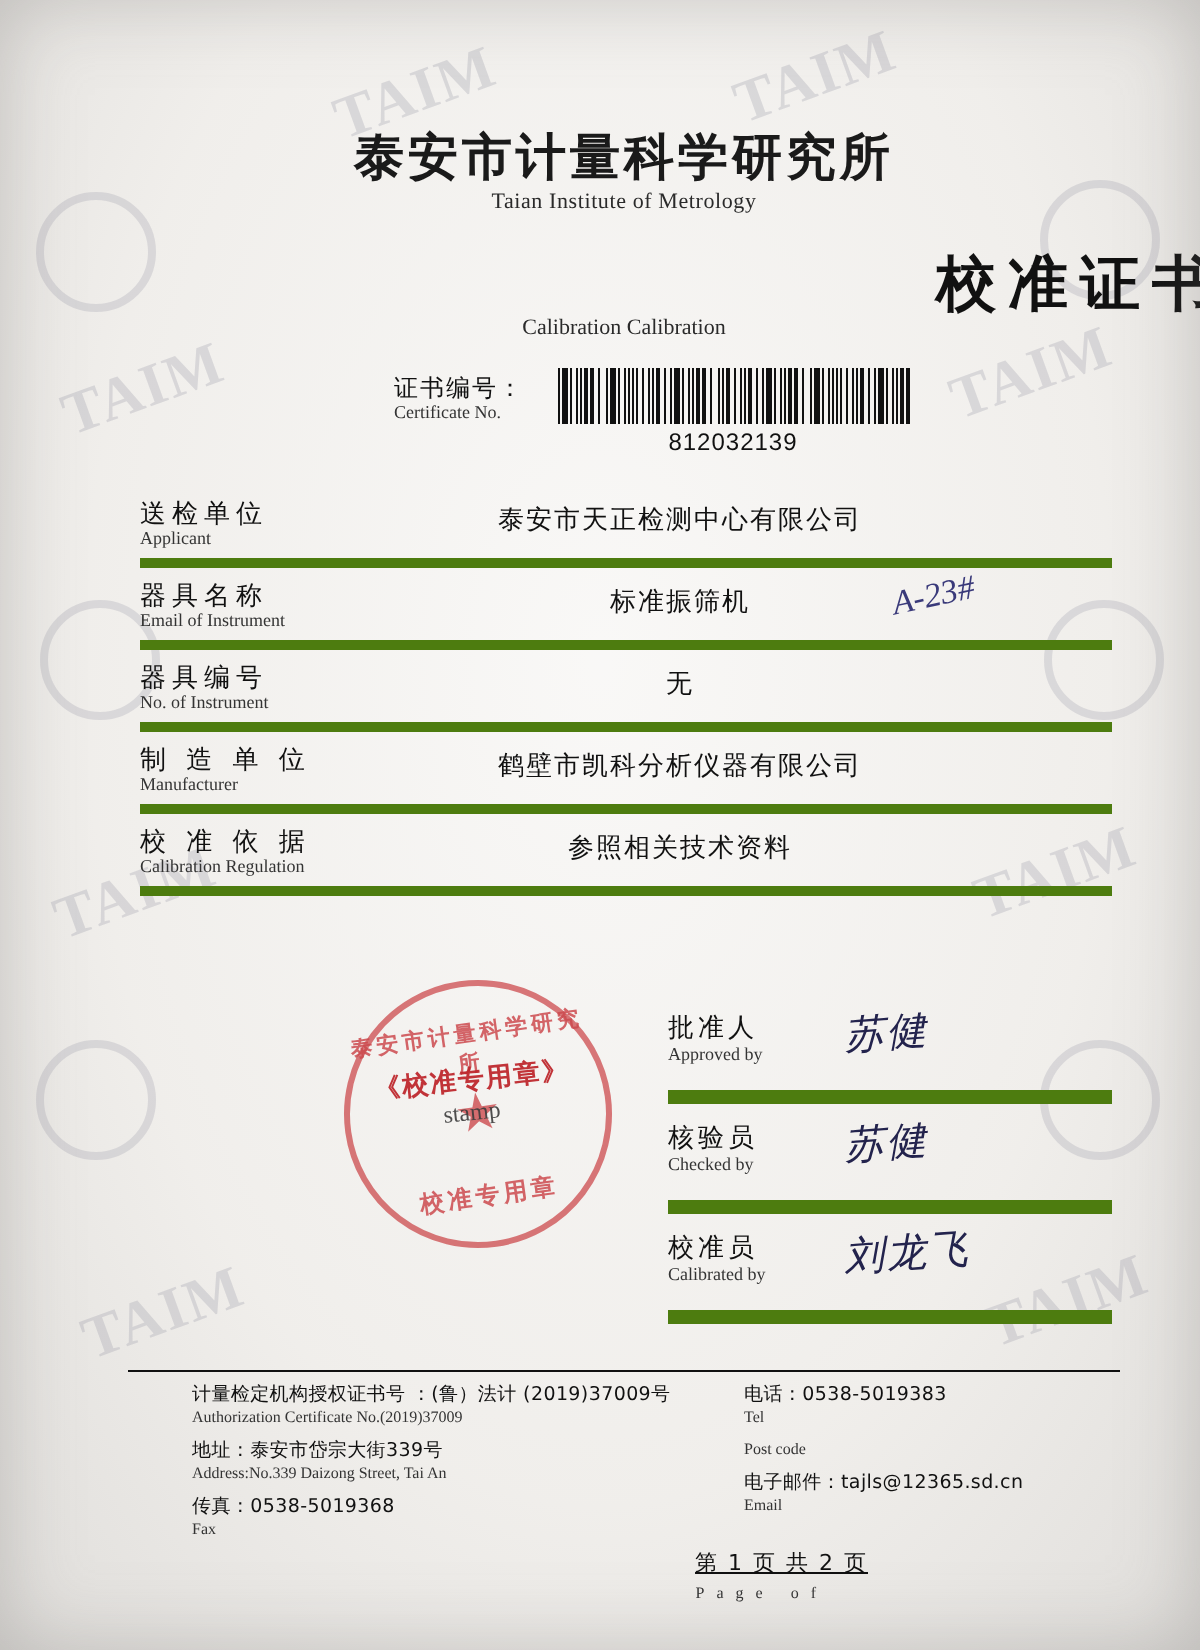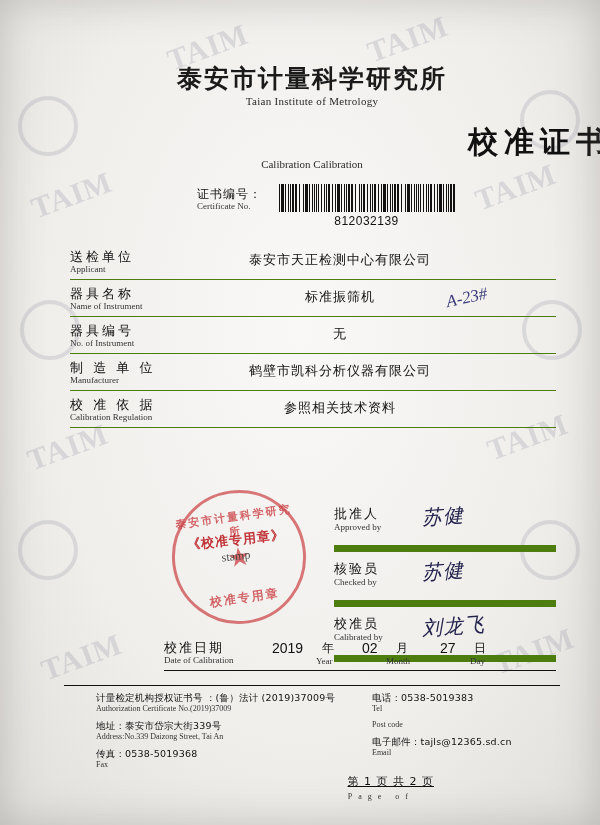--- a/index.html
+++ b/index.html
@@ -136,21 +136,21 @@
 
   
   .rows {
     position: absolute;
     left: 58px; top: 243px;
     width: 486px;
   }
   .row {
     position: relative;
     height: 36px;
-    border-bottom: 1px solid #4d7c0f;
+    border-bottom: 5px solid #4d7c0f;
   }
   .row .cn {
     position: absolute;
     left: 0; top: 5px;
     font-size: 13px;
     font-weight: normal;
     color: #111;
     letter-spacing: 3px;
     width: 120px;
   }
@@ -432,21 +432,21 @@
     <div class="cert-no">812032139</div>
 
     <div class="rows" id="rows">
         <div class="row">
           <div class="cn">送检单位</div>
           <div class="en">Applicant</div>
           <div class="val">泰安市天正检测中心有限公司</div>
         </div>
         <div class="row">
           <div class="cn">器具名称</div>
-          <div class="en">Name of Instrument</div>
+          <div class="en">Email of Instrument</div>
           <div class="val">标准振筛机</div>
         </div>
         <div class="row">
           <div class="cn">器具编号</div>
           <div class="en">No. of Instrument</div>
           <div class="val">无</div>
         </div>
         <div class="row">
           <div class="cn">制 造 单 位</div>
           <div class="en">Manufacturer</div>
@@ -479,33 +479,20 @@
           <div class="en">Checked by</div>
           <div class="sign">苏健</div>
         </div>
         <div class="sig-row">
           <div class="cn">校准员</div>
           <div class="en">Calibrated by</div>
           <div class="sign">刘龙飞</div>
         </div>
       </div>
 
-    <div class="date-row">
-      <div class="cn">校准日期</div>
-      <div class="en">Date of Calibration</div>
-      <div class="num" style="left:108px;">2019</div>
-      <div class="unit-cn" style="left:158px;">年</div>
-      <div class="unit-en" style="left:152px;">Year</div>
-      <div class="num" style="left:198px;">02</div>
-      <div class="unit-cn" style="left:232px;">月</div>
-      <div class="unit-en" style="left:222px;">Month</div>
-      <div class="num" style="left:276px;">27</div>
-      <div class="unit-cn" style="left:310px;">日</div>
-      <div class="unit-en" style="left:306px;">Day</div>
-    </div>
 
     <div class="footer-sep"></div>
     <div class="foot-left" id="foot-left">
         <div class="foot-line">
           <span class="cn">计量检定机构授权证书号 ：(鲁）法计 (2019)37009号</span>
           <span class="en">Authorization Certificate No.(2019)37009</span>
         </div>
         <div class="foot-line">
           <span class="cn">地址：泰安市岱宗大街339号</span>
           <span class="en">Address:No.339 Daizong Street, Tai An</span>

